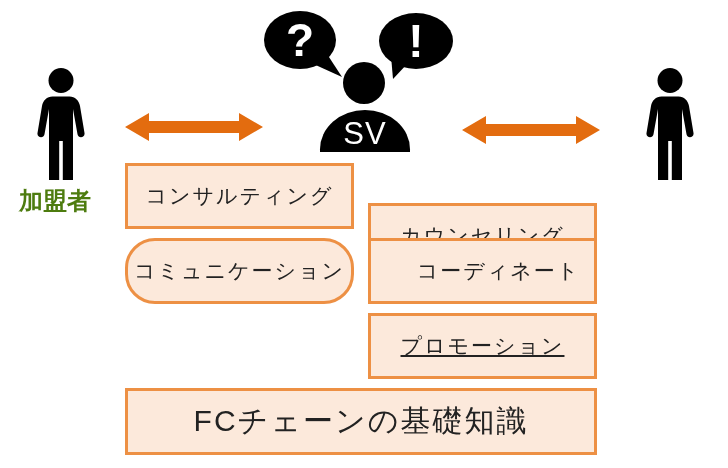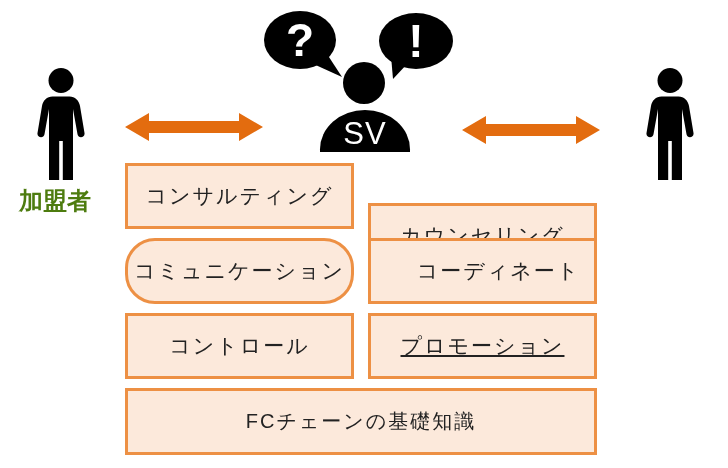--- a/index.html
+++ b/index.html
@@ -58,21 +58,21 @@
     display:flex;align-items:center;justify-content:center;
     font-size:21px;letter-spacing:2px;color:var(--text);white-space:nowrap;
   }
   .skill-box{width:229px;height:66px;}
   .b1{left:125px;top:163px;}
   .b2{left:368px;top:163px;margin-top:40px;}
   .b3{left:125px;top:238px;border-radius:30px;}
   .b4{left:368px;top:238px;padding-left:32px;}
   .b5{left:125px;top:313px;}
   .b6{left:368px;top:313px;text-decoration:underline;}
-  .foundation-box{left:125px;top:388px;width:472px;height:67px;font-size:20px;}
+  .foundation-box{left:125px;top:388px;width:472px;height:67px;font-size:30px;}
 </style>
 </head>
 <body>
 
 <div class="canvas">
 
   <svg class="bubble bubble-left" width="82" height="70" viewBox="0 0 82 70">
     <ellipse cx="37" cy="30" rx="36" ry="29" fill="currentColor"></ellipse>
     <polygon points="46,52 64,44 79,67" fill="currentColor"></polygon>
     <text x="37" y="46" text-anchor="middle">?</text>
@@ -108,18 +108,17 @@
     <circle cx="24" cy="12.5" r="12.5" fill="currentColor"></circle>
     <path fill="currentColor" d="M15.5 28.5 h17 c5.5 0 9.5 4 10.5 9.5 l4.5 27
       c0.8 4.8 -6.2 6 -7 1.2 L36 41 V112 H25.8 V73 h-3.6 v39 H12 V41
       l-4.5 25.2 c-0.8 4.8 -7.8 3.6 -7 -1.2 l4.5 -27 C6 32.5 10 28.5 15.5 28.5 Z"></path>
   </svg>
 
   <div class="skill-box b1">コンサルティング</div>
   <div class="skill-box b2">カウンセリング</div>
   <div class="skill-box b3">コミュニケーション</div>
   <div class="skill-box b4">コーディネート</div>
-  <div class="skill-box b5">コントロール</div>
   <div class="skill-box b6">プロモーション</div>
 
   <div class="foundation-box">FCチェーンの基礎知識</div>
 
 </div>
 
 </body></html>

